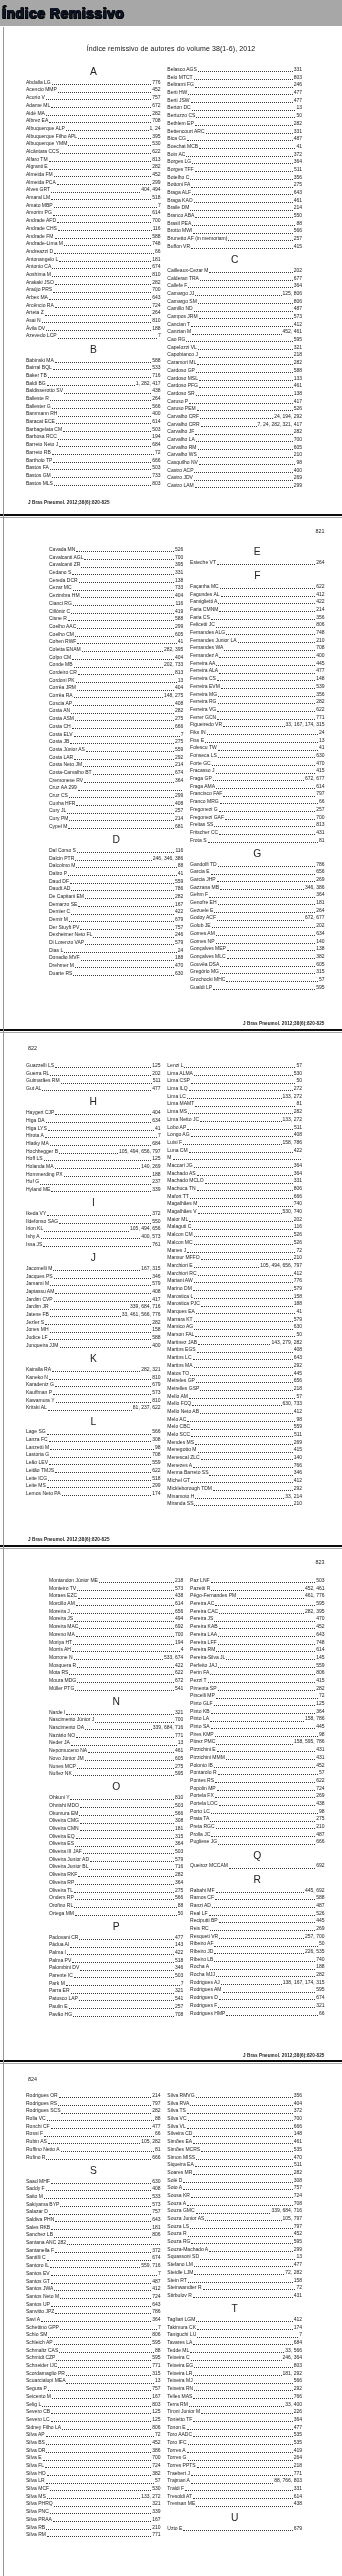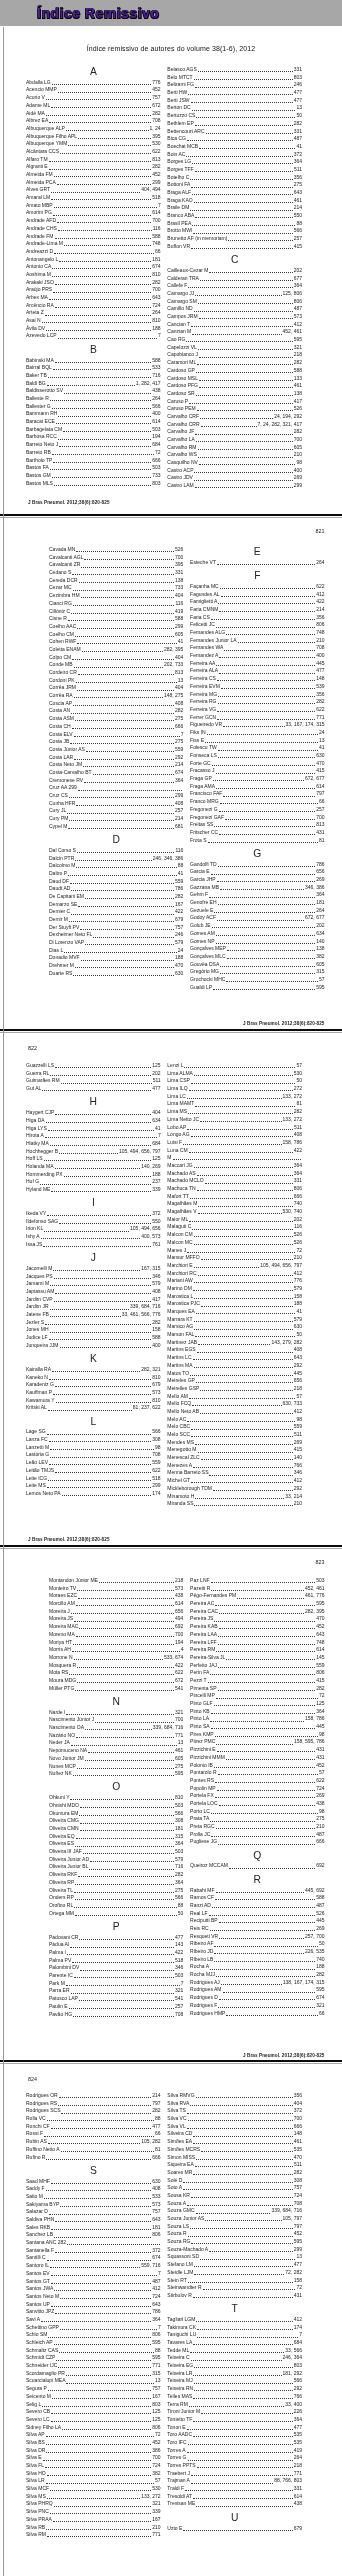--- a/index.html
+++ b/index.html
@@ -5,21 +5,21 @@
   html,body{margin:0;padding:0;background:#ffffff;}
   body{font-family:"Liberation Sans",sans-serif;color:#1b1b1b;}
   #sheet{position:relative;width:342px;height:2811px;background:#fff;overflow:hidden;}
   .scan-edge{position:absolute;left:3.1px;top:27px;width:0.5px;height:2785px;background:#979797;}
 
   .page{position:relative;box-sizing:border-box;width:342px;}
   .page.has-sep::before{content:"";position:absolute;top:0;left:0;right:0;height:1.5px;background:#0a0a0a;}
   .page.has-sep::after{content:"";position:absolute;top:2.6px;left:0;right:0;height:0.5px;background:#a8a8a8;}
 
   .banner{height:26px;background:#a7a7a7;}
-  .banner-title{display:inline-block;padding-left:37px;line-height:26px;font-size:14px;font-weight:bold;letter-spacing:0.5px;color:#4c1d95;
+  .banner-title{display:inline-block;padding-left:2px;line-height:26px;font-size:14px;font-weight:bold;letter-spacing:0.5px;color:#0f172a;
     text-shadow:-0.5px -0.5px 0 #000,0.5px -0.5px 0 #000,-0.5px 0.5px 0 #000,0.5px 0.5px 0 #000,1px 1px 0.5px #222;}
   .subtitle{margin-top:18.5px;text-align:center;font-size:7px;color:#141414;letter-spacing:0.1px;}
 
   .pagenum{position:absolute;font-size:5.4px;color:#222;}
   .pagefoot{position:absolute;font-size:4.6px;font-weight:bold;color:#222;letter-spacing:0.1px;}
 
   .cols{position:absolute;left:0;right:0;display:flex;gap:6.7px;}
   .col{flex:1 1 0;min-width:0;}
 
   .sec{text-align:center;font-size:10.3px;line-height:11.3px;color:#242424;margin:3.6px 0 1.5px 0;font-weight:normal;}

